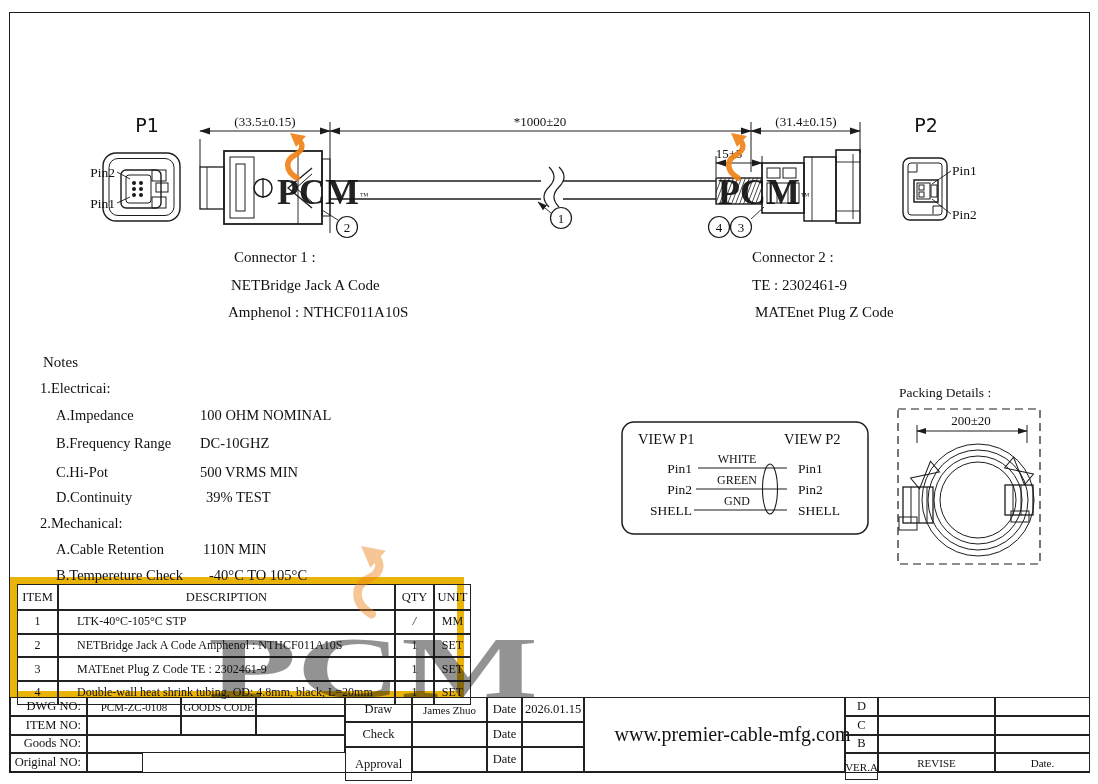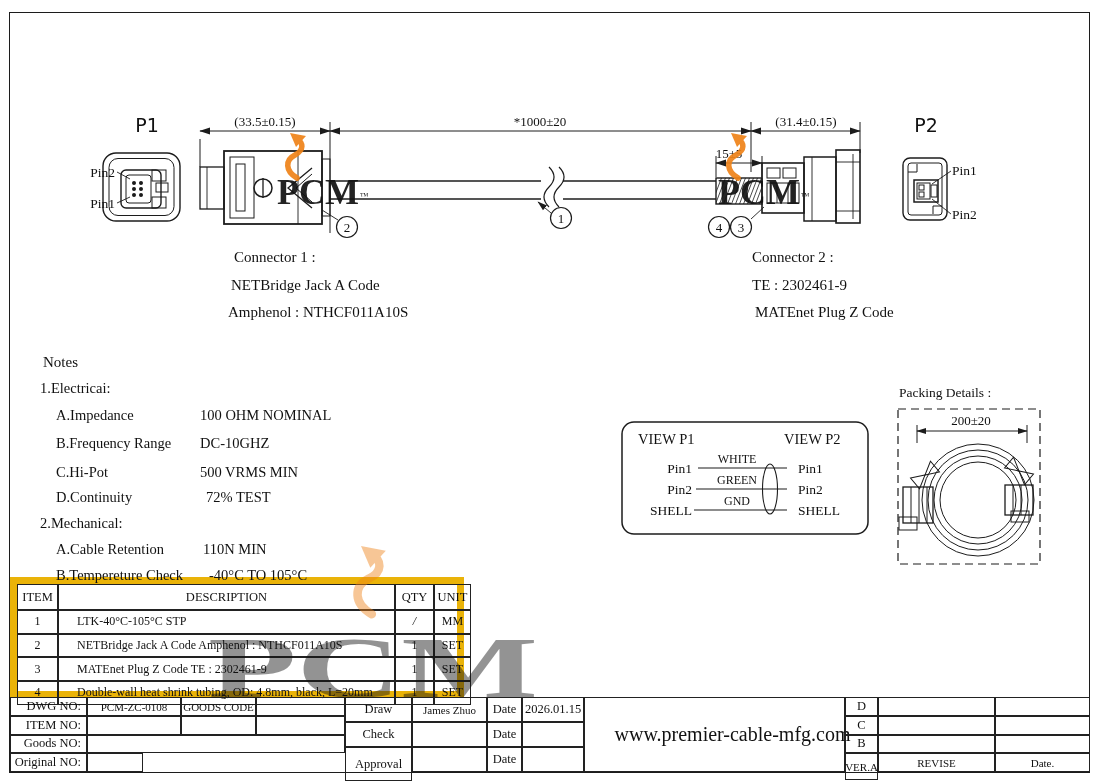--- a/index.html
+++ b/index.html
@@ -210,21 +210,21 @@
     <div>TE : 2302461-9</div>
     <div style="padding-left:3px">MATEnet Plug Z Code</div>
   </div>
 
   <div id="notes" class="abs">
     <div class="nline" style="left:3px;top:0;font-size:15px">Notes</div>
     <div class="nline" style="left:0;top:26px">1.Electricai:</div>
     <div class="nline" style="left:16px;top:53px"><span class="nlab">A.Impedance</span><span>100 OHM NOMINAL</span></div>
     <div class="nline" style="left:16px;top:81px"><span class="nlab">B.Frequency Range</span><span>DC-10GHZ</span></div>
     <div class="nline" style="left:16px;top:110px"><span class="nlab">C.Hi-Pot</span><span>500 VRMS MIN</span></div>
-    <div class="nline" style="left:16px;top:135px"><span class="nlab">D.Continuity</span><span style="padding-left:6px">72% TEST</span></div>
+    <div class="nline" style="left:16px;top:135px"><span class="nlab">D.Continuity</span><span style="padding-left:6px">39% TEST</span></div>
     <div class="nline" style="left:0;top:161px">2.Mechanical:</div>
     <div class="nline" style="left:16px;top:187px"><span class="nlab2">A.Cable Retention</span><span>110N MIN</span></div>
     <div class="nline" style="left:16px;top:213px"><span class="nlab2" style="margin-right:6px">B.Tempereture Check</span><span>-40°C TO 105°C</span></div>
   </div>
 
   <svg class="abs" style="left:613px;top:413px;z-index:2" width="265" height="130" viewBox="0 0 265 130">
     <rect x="9" y="9" width="246" height="112" rx="12" stroke="#1c1c1c" fill="none" stroke-width="1.5"></rect>
     <text x="25" y="31" font-size="14.5">VIEW P1</text>
     <text x="171" y="31" font-size="14.5">VIEW P2</text>
     <g stroke="#1c1c1c" stroke-width="1.1" fill="none">

